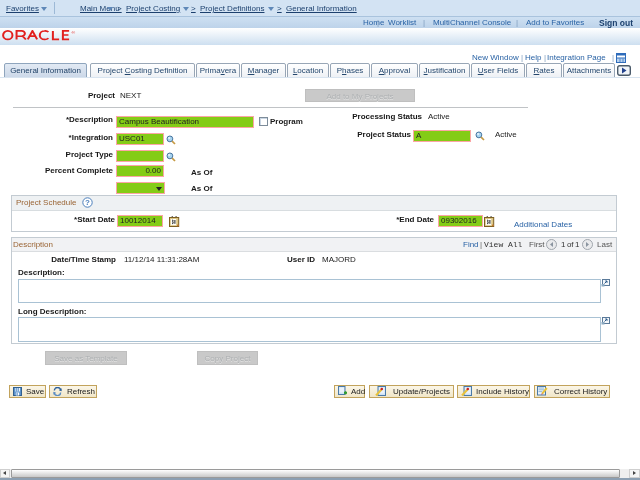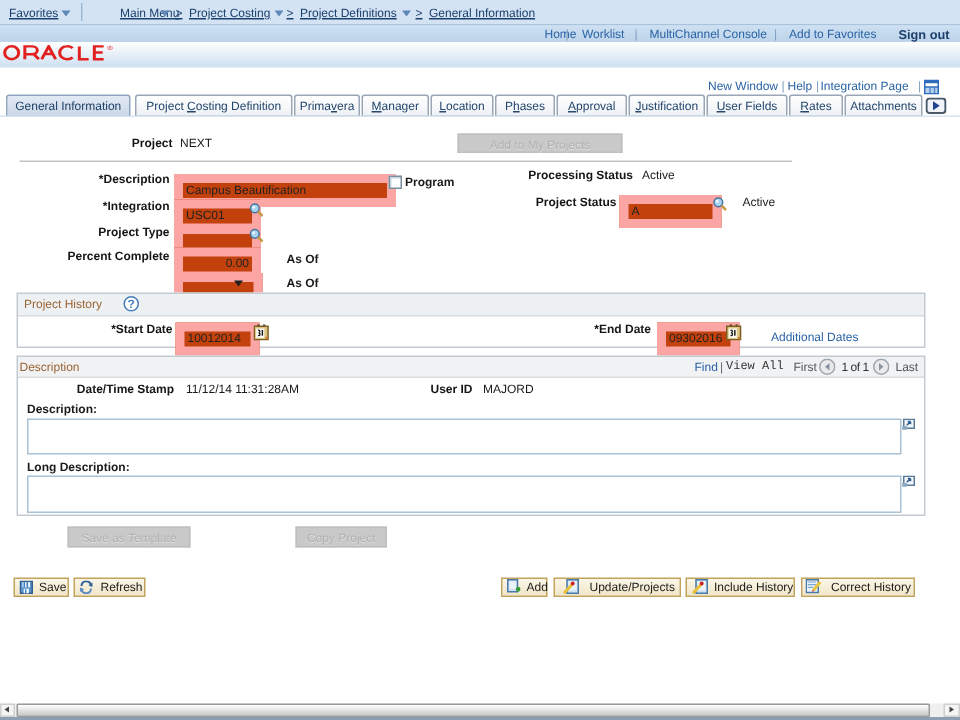--- a/index.html
+++ b/index.html
@@ -2,21 +2,21 @@
 <html><head>
 <meta charset="utf-8">
 <style>
 html,body{margin:0;padding:0;background:#fff;}
 #pg{position:relative;width:640px;height:480px;overflow:hidden;background:#fff;
     font-family:"Liberation Sans",sans-serif;font-size:8px;color:#1b1b1b;}
 .a{position:absolute;}
 .b{font-weight:bold;}
 .lnk{color:#2a63a5;text-decoration:none;}
 .nav{color:#1c406e;text-decoration:underline;}
-.inp{position:absolute;border:6px solid #fca5a5;background:#c2410c;line-height:10px;
+.inp{position:absolute;border:1px solid #fca5a5;background:#84cc16;line-height:10px;
      padding:0 0 0 2px;height:10px;font-size:8px;color:#222;}
 .rlbl{position:absolute;text-align:right;font-weight:bold;color:#161616;}
 .tab{position:absolute;top:63px;height:13px;border:1px solid #98a6b6;
      background:linear-gradient(#ffffff,#eef1f5);color:#24476d;text-align:center;
      line-height:13px;border-radius:2px 2px 0 0;font-size:8px;}
 .tab.act{background:linear-gradient(#e2eaf4,#ccd8e8);border-color:#8fa5bd;color:#1f4066;}
 .gbx{position:absolute;border:1px solid #c3cbd2;background:#fff;box-sizing:border-box;}
 .ghd{position:absolute;left:0;top:0;right:0;height:13px;background:#eef1f3;
      border-bottom:1px solid #d8dde0;color:#9a6434;line-height:13px;padding-left:4px;font-size:8px;}
 .btn2{position:absolute;background:#c9c9c9;color:#aeb1b3;text-align:center;border:1px solid #bfbfbf;box-sizing:border-box;text-shadow:0 1px 0 #e2e2e2;}
@@ -139,21 +139,21 @@
 <div class="rlbl" style="left:322px;top:130px;width:89px;">Project Status</div>
 <div class="inp" style="left:413px;top:130px;width:54px;">A</div>
 <svg class="ico" style="left:475px;top:131px;" width="10" height="10">
       <circle cx="3.9" cy="3.9" r="2.9" fill="#a8d4f0" stroke="#48759e" stroke-width="1"></circle>
       <circle cx="3.1" cy="3.1" r="1" fill="#e8f4fc"></circle>
       <line x1="6.1" y1="6.1" x2="9" y2="9" stroke="#c69a44" stroke-width="1.7"></line>
     </svg>
 <div class="a" style="left:495px;top:130px;">Active</div>
 
 <div class="gbx" style="left:11px;top:195px;width:606px;height:37px;">
-  <div class="ghd" style="height:14px;line-height:14px;">Project History</div>
+  <div class="ghd" style="height:14px;line-height:14px;">Project Schedule</div>
 </div>
 <svg class="ico" style="left:82px;top:197px;" width="11" height="11">
       <circle cx="5.5" cy="5.5" r="4.7" fill="#fff" stroke="#4a7ebb"></circle>
       <text x="5.5" y="8.2" font-size="8" font-weight="bold" text-anchor="middle" fill="#4a7ebb">?</text>
     </svg>
 <div class="rlbl" style="left:60px;top:215px;width:55px;">*Start Date</div>
 <div class="inp" style="left:117px;top:215px;width:42px;">10012014</div>
 <svg class="ico" style="left:169px;top:216px;" width="11" height="11">
       <rect x="2.6" y="0.3" width="1.4" height="2.2" fill="#3a3a34"></rect>
       <rect x="6.4" y="0.3" width="1.4" height="2.2" fill="#3a3a34"></rect>

